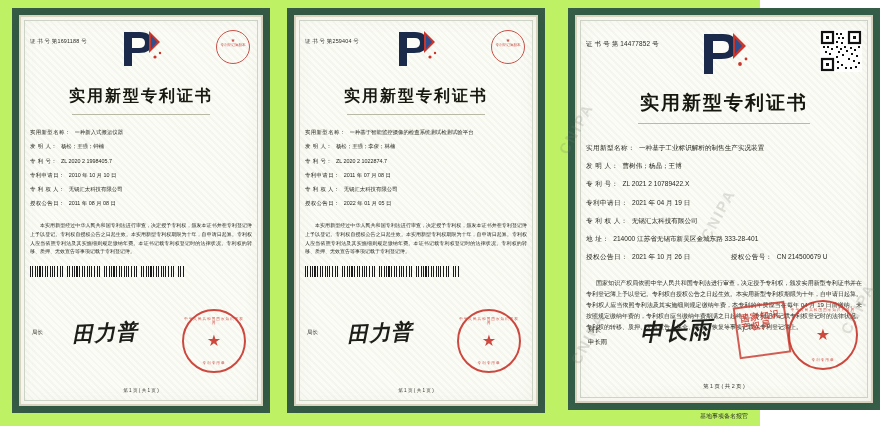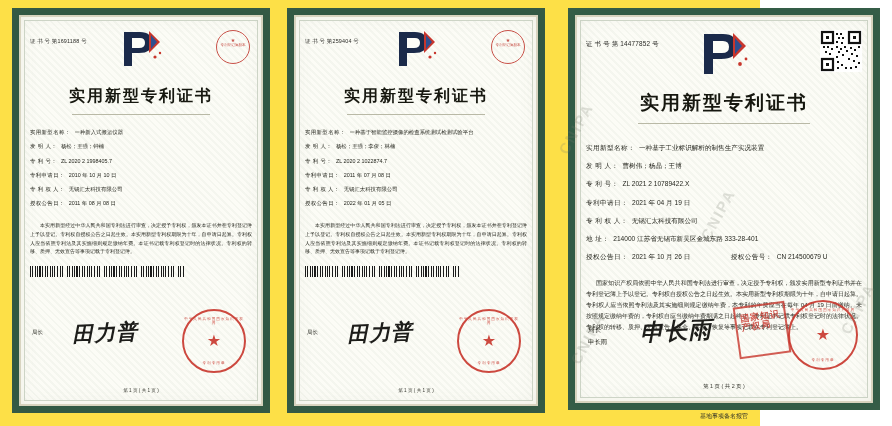--- a/index.html
+++ b/index.html
@@ -10,21 +10,21 @@
   body {
     width: 892px;
     height: 426px;
     overflow: hidden;
     font-family: "Liberation Sans", sans-serif;
   }
   .stage {
     position: relative;
     width: 760px;
     height: 426px;
-    background: #fde047;
+    background: #bef264;
   }
 
   
   .cert {
     position: absolute;
     box-sizing: border-box;
     background: #fdfdf8;
     overflow: hidden;
   }
   .cert.c1 { left: 12px;  top: 8px;  width: 258px; height: 405px; }

